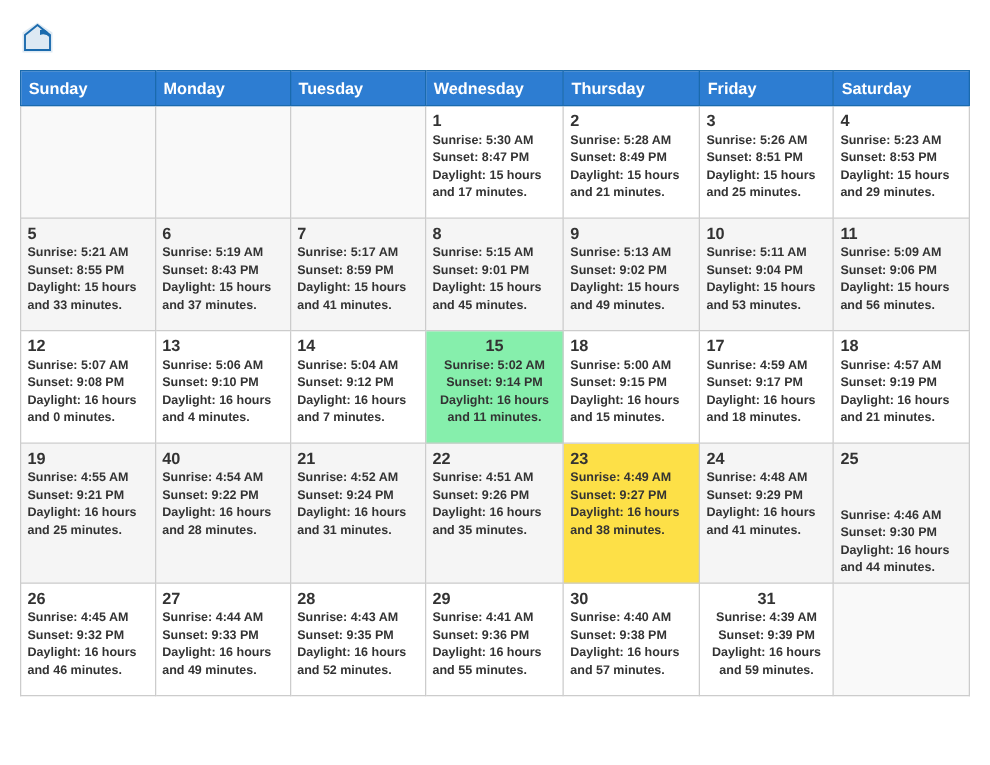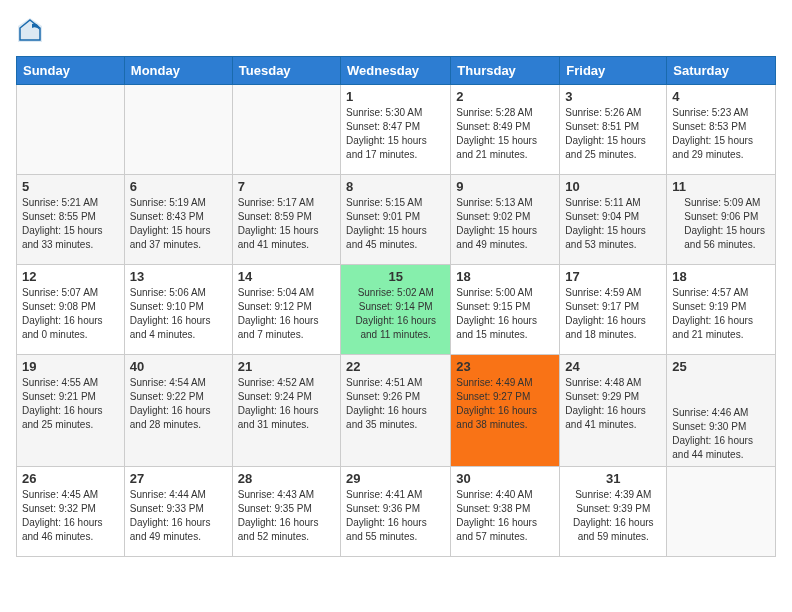--- a/index.html
+++ b/index.html
@@ -81,20 +81,21 @@
     .day-number {
       font-size: 13px;
       font-weight: bold;
       display: block;
       margin-bottom: 2px;
     }
     .day-info {
       font-size: 10px;
       line-height: 1.4;
       color: #333;
+      font-weight: bold;
     }
     .empty-cell {
       background: #f9f9f9 !important;
     }
   </style>
 </head>
 <body>
 
 <div class="header">
   <div class="logo">
@@ -197,21 +198,21 @@
         </td>
         <td style="background-color: rgb(245, 245, 245);">
           <span class="day-number">10</span>
           <div class="day-info" style="white-space: pre-line;">Sunrise: 5:11 AM
 Sunset: 9:04 PM
 Daylight: 15 hours
 and 53 minutes.</div>
         </td>
         <td style="background-color: rgb(245, 245, 245);">
           <span class="day-number">11</span>
-          <div class="day-info" style="white-space: pre-line; margin-left: 12px;">Sunrise: 5:09 AM
+          <div class="day-info" style="white-space: pre-line;">Sunrise: 5:09 AM
 Sunset: 9:06 PM
 Daylight: 15 hours
 and 56 minutes.</div>
         </td>
       </tr>
       <tr>
         <td style="background-color: rgb(255, 255, 255);">
           <span class="day-number">12</span>
           <div class="day-info" style="white-space: pre-line;">Sunrise: 5:07 AM
 Sunset: 9:08 PM
@@ -283,21 +284,21 @@
 Daylight: 16 hours
 and 31 minutes.</div>
         </td>
         <td style="background-color: rgb(245, 245, 245);">
           <span class="day-number">22</span>
           <div class="day-info" style="white-space: pre-line;">Sunrise: 4:51 AM
 Sunset: 9:26 PM
 Daylight: 16 hours
 and 35 minutes.</div>
         </td>
-        <td style="background-color: #f97316;">
+        <td style="background-color: #fde047;">
           <span class="day-number">23</span>
           <div class="day-info" style="white-space: pre-line;">Sunrise: 4:49 AM
 Sunset: 9:27 PM
 Daylight: 16 hours
 and 38 minutes.</div>
         </td>
         <td style="background-color: rgb(245, 245, 245);">
           <span class="day-number">24</span>
           <div class="day-info" style="white-space: pre-line;">Sunrise: 4:48 AM
 Sunset: 9:29 PM

